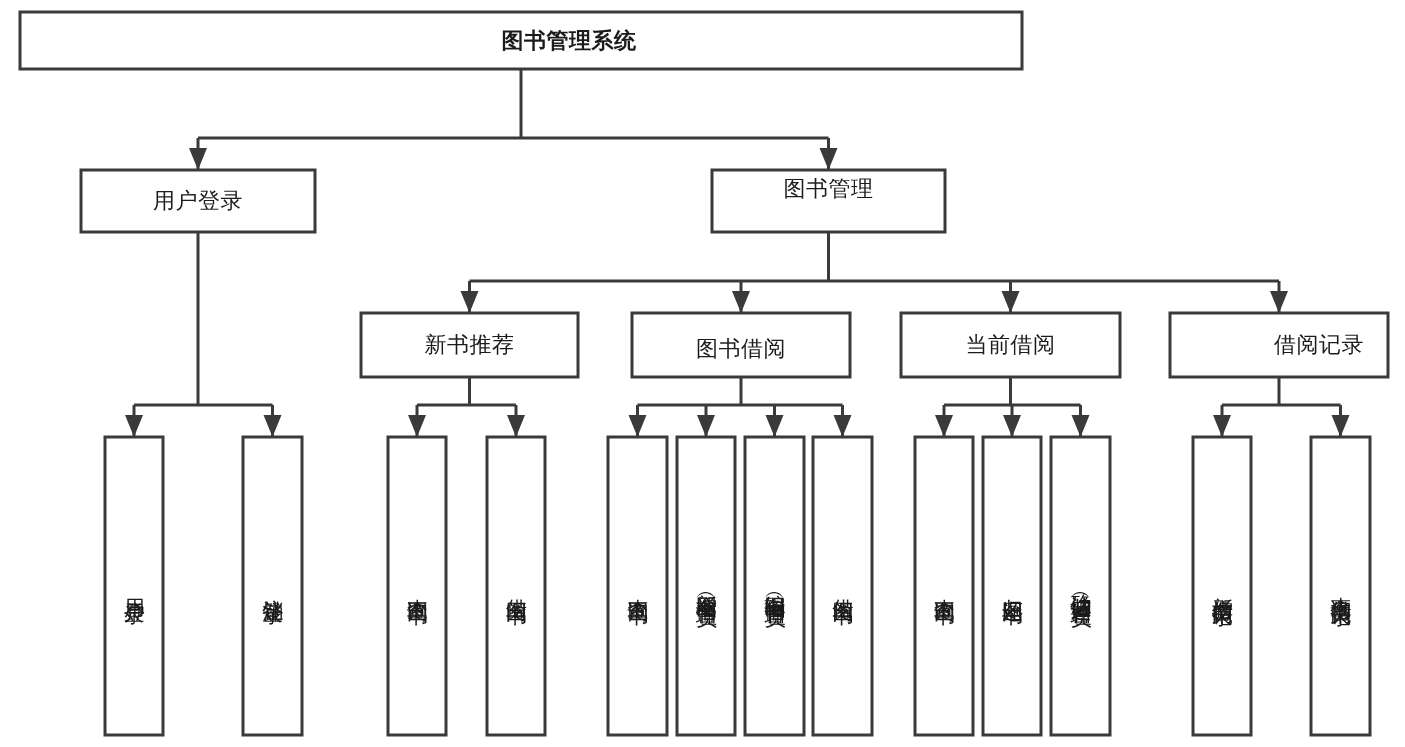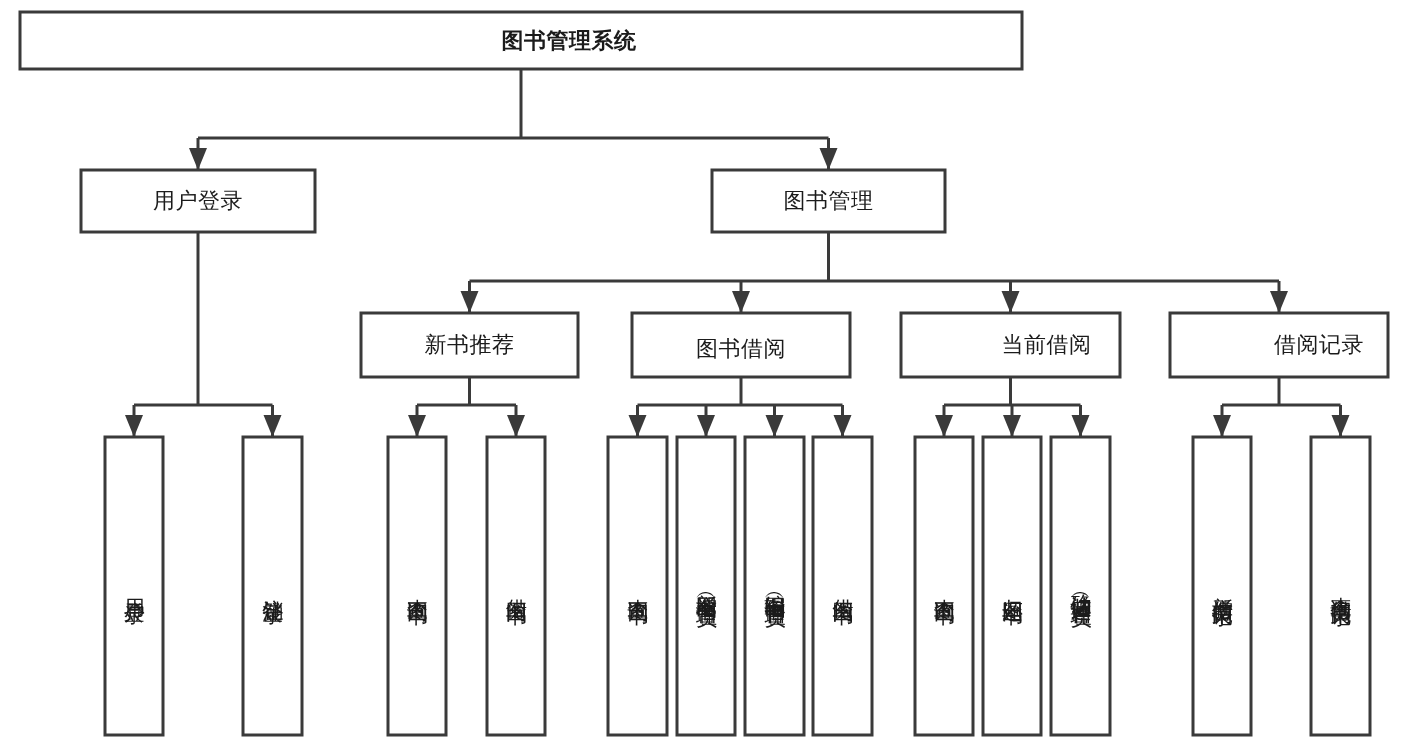--- a/index.html
+++ b/index.html
@@ -156,24 +156,24 @@
         <rect class="box-rect" x="983" y="437" width="58" height="298"></rect>
         <rect class="box-rect" x="1051" y="437" width="59" height="298"></rect>
         <rect class="box-rect" x="1193" y="437" width="58" height="298"></rect>
         <rect class="box-rect" x="1311" y="437" width="59" height="298"></rect>
       </g>
   </svg>
 
   <div id="labels-layer">
       <div class="node-label horizontal" style="left: 20px; top: 12px; width: 1098px; height: 57px; font-weight: bold;">图书管理系统</div>
       <div class="node-label horizontal" style="left: 81px; top: 170px; width: 234px; height: 62px;">用户登录</div>
-      <div class="node-label horizontal" style="left: 712px; top: 170px; width: 233px; height: 62px;">图书管理</div>
+      <div class="node-label horizontal" style="left: 712px; top: 158px; width: 233px; height: 62px;">图书管理</div>
       <div class="node-label horizontal" style="left: 361px; top: 313px; width: 217px; height: 64px;">新书推荐</div>
       <div class="node-label horizontal" style="left: 632px; top: 313px; width: 218px; height: 71px;">图书借阅</div>
-      <div class="node-label horizontal" style="left: 901px; top: 313px; width: 219px; height: 64px; padding-left: 36px;">当前借阅</div>
+      <div class="node-label horizontal" style="left: 901px; top: 313px; width: 219px; height: 64px;">当前借阅</div>
       <div class="node-label horizontal" style="left: 1170px; top: 313px; width: 218px; height: 64px; padding-left: 40px;">借阅记录</div>
       <div class="node-label vertical" style="left: 105px; top: 437px; width: 58px; height: 298px;">用户登录</div>
       <div class="node-label vertical" style="left: 243px; top: 437px; width: 59px; height: 298px;">注销登录</div>
       <div class="node-label vertical" style="left: 388px; top: 437px; width: 58px; height: 298px;">查询图书</div>
       <div class="node-label vertical" style="left: 487px; top: 437px; width: 58px; height: 298px;">借阅图书</div>
       <div class="node-label vertical" style="left: 608px; top: 437px; width: 59px; height: 298px;">查询图书</div>
       <div class="node-label vertical" style="left: 677px; top: 437px; width: 58px; height: 298px;">新增图书（管理员）</div>
       <div class="node-label vertical" style="left: 745px; top: 437px; width: 59px; height: 298px;">编辑图书（管理员）</div>
       <div class="node-label vertical" style="left: 813px; top: 437px; width: 59px; height: 298px;">借阅图书</div>
       <div class="node-label vertical" style="left: 915px; top: 437px; width: 58px; height: 298px;">查询图书</div>

